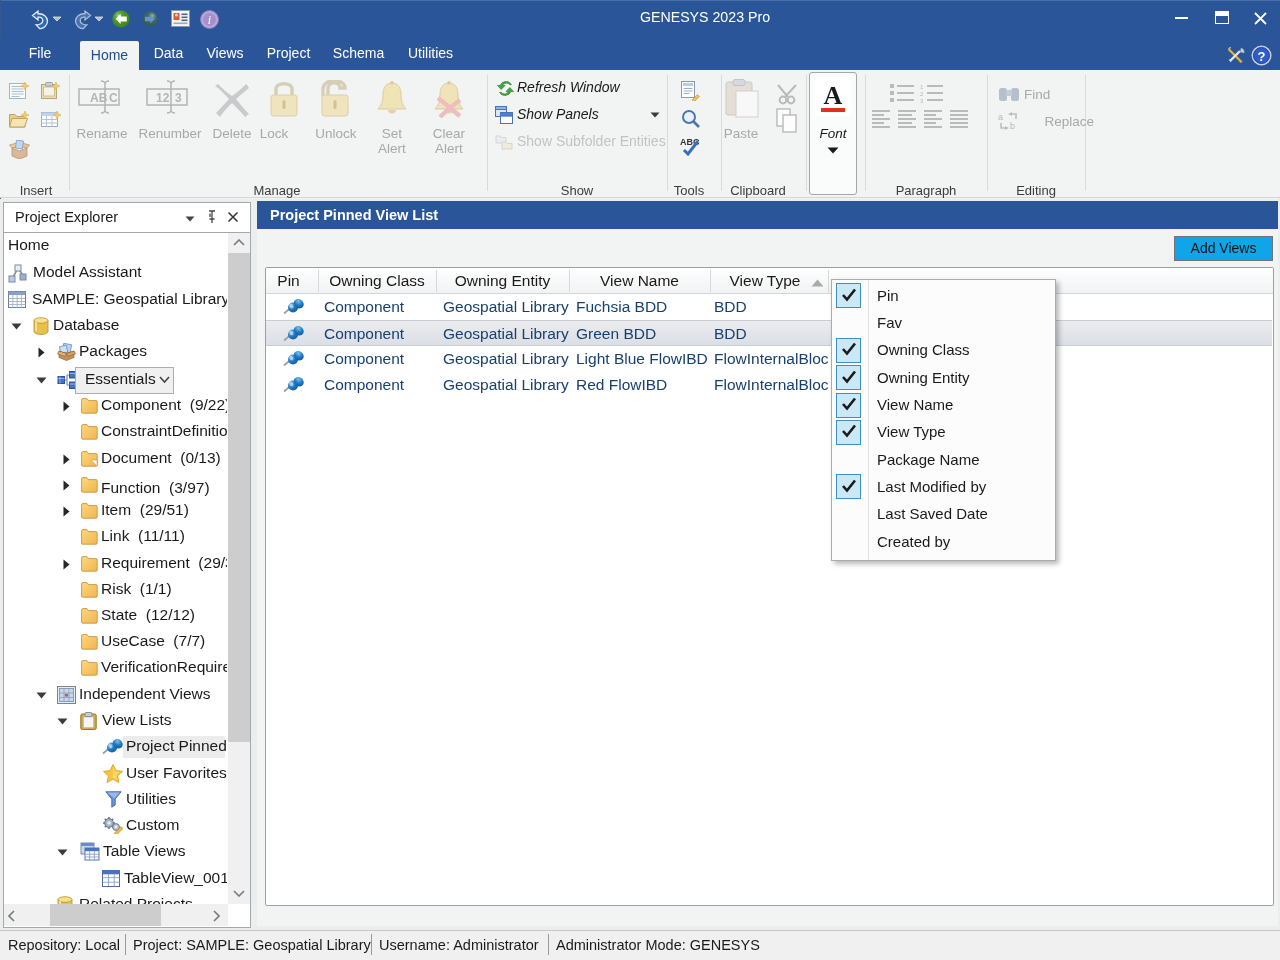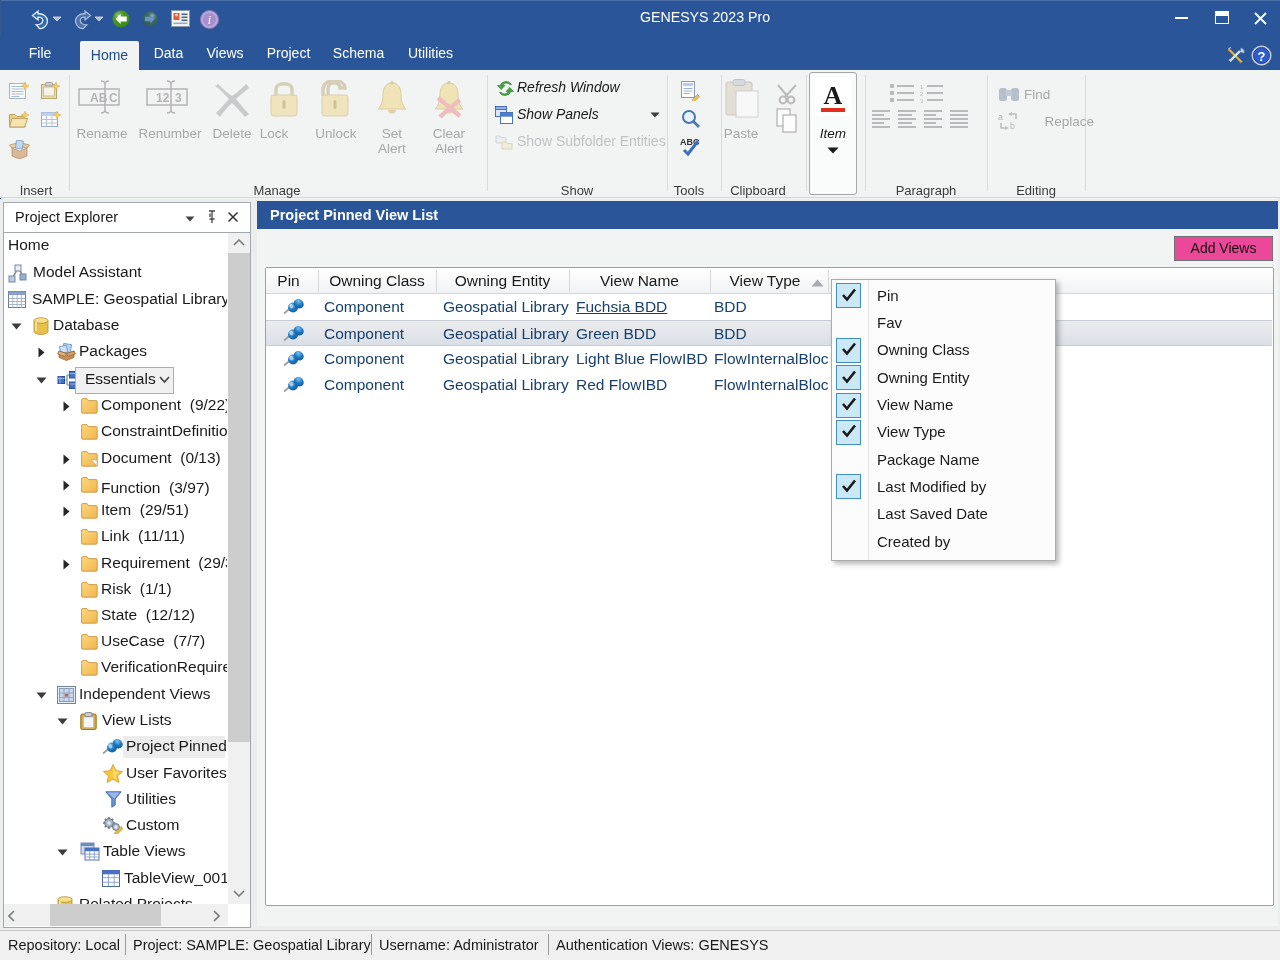--- a/index.html
+++ b/index.html
@@ -243,21 +243,21 @@
 <svg class="abs" style="left:776px;top:108px;" width="22" height="26" viewBox="0 0 22 26" opacity="0.9">
     <rect x="1" y="1" width="13" height="17" fill="#fff" stroke="#b4b4b6" stroke-width="1.4"></rect>
     <rect x="7" y="7" width="13" height="17" fill="#fff" stroke="#b4b4b6" stroke-width="1.4"></rect>
   </svg>
 <div class="abs" style="left:809px;top:72px;width:48px;height:123px;border:1px solid #a6a6a6;border-radius:3px;background:#fafbfb;"></div>
 <svg class="abs" style="left:815px;top:78px;" width="36" height="38" viewBox="0 0 36 38">
     <rect x="0" y="0" width="36" height="38" fill="#fff"></rect>
     <text x="18" y="26" font-size="26" font-weight="bold" font-family="Liberation Serif" text-anchor="middle" fill="#1a1a1a">A</text>
     <rect x="6" y="30" width="24" height="4" fill="#e03020"></rect>
   </svg>
-<div class="btnlabel en" style="left:788px;top:126px;width:90px;">Item</div>
+<div class="btnlabel en" style="left:788px;top:126px;width:90px;">Font</div>
 <svg class="abs" style="left:827px;top:147px;" width="12" height="7" viewBox="0 0 12 7">
     <path d="M0.5 0.5 L11.5 0.5 L6 6.5 Z" fill="#1a1a1a"></path>
   </svg>
 <svg class="abs" style="left:890px;top:82px;" width="25" height="21" viewBox="0 0 25 21">
     <rect x="0" y="2" width="4" height="4" fill="#b9babc"></rect>
     <rect x="7" y="3" width="17" height="2" fill="#b9babc"></rect>
     <rect x="0" y="9" width="4" height="4" fill="#b9babc"></rect>
     <rect x="7" y="10" width="17" height="2" fill="#b9babc"></rect>
     <rect x="0" y="16" width="4" height="4" fill="#b9babc"></rect>
     <rect x="7" y="17" width="17" height="2" fill="#b9babc"></rect>
@@ -593,21 +593,21 @@
 <svg class="abs" style="left:8px;top:910px;" width="7" height="12" viewBox="0 0 7 12">
     <path d="M6 1 L1 6 L6 11" stroke="#7a7a7a" stroke-width="1.6" fill="none"></path>
   </svg>
 <svg class="abs" style="left:213px;top:910px;" width="7" height="12" viewBox="0 0 7 12">
     <path d="M1 1 L6 6 L1 11" stroke="#7a7a7a" stroke-width="1.6" fill="none"></path>
   </svg>
 <div class="sbthumb" style="left:50px;top:904px;width:111px;height:22px;"></div>
 <div class="abs" style="left:257px;top:201px;width:1021px;height:28px;background:#2a5699;"></div>
 <div class="abs" style="left:270px;top:207px;color:#fff;font-weight:bold;font-size:14.5px;">Project Pinned View List</div>
 <div class="abs" style="left:257px;top:229px;width:1021px;height:697px;background:#f2f3f3;"></div>
-<div class="abs" style="left:1174px;top:236px;width:99px;height:25px;background:#ec4899;border:1px solid #707479;font-size:14px;color:#111;text-align:center;line-height:23px;">Add Views</div>
+<div class="abs" style="left:1174px;top:236px;width:99px;height:25px;background:#0ea5e9;border:1px solid #707479;font-size:14px;color:#111;text-align:center;line-height:23px;">Add Views</div>
 <div class="abs" style="left:265px;top:267px;width:1009px;height:639px;background:#fff;border:1px solid #9aa0a7;border-radius:2px;"></div>
 <div class="abs" style="left:266px;top:268px;width:1007px;height:26px;background:linear-gradient(#ffffff,#f1f2f4);border-bottom:1px solid #d6d6d6;">
 <div class="hsep" style="left:52px;"></div>
 <div class="hsep" style="left:170px;"></div>
 <div class="hsep" style="left:303px;"></div>
 <div class="hsep" style="left:444px;"></div>
 <div class="hsep" style="left:562px;"></div>
 <div class="hlabel" style="left:0;width:45px;">Pin</div>
 <div class="hlabel" style="left:52px;width:118px;">Owning Class</div>
 <div class="hlabel" style="left:170px;width:133px;">Owning Entity</div>
@@ -626,21 +626,21 @@
           <stop offset="1" stop-color="#0c4d84"></stop>
         </radialGradient>
       </defs>
       <path d="M1 15.5 L7.5 10" stroke="#9aa0a8" stroke-width="1.7"></path>
       <circle cx="10" cy="9.5" r="5" fill="url(#png)"></circle>
       <ellipse cx="15.8" cy="5.8" rx="5.2" ry="4.4" fill="url(#png)" transform="rotate(38 15.8 5.8)"></ellipse>
       <ellipse cx="8.3" cy="8" rx="1.7" ry="2.4" fill="#b6d7f0" opacity="0.85" transform="rotate(-35 8.3 8)"></ellipse>
     </svg>
 <span style="left:58px;">Component</span>
 <span style="left:177px;">Geospatial Library</span>
-<span style="left:310px;text-decoration:underline;">Fuchsia BDD</span>
+<span style="left:310px;">Fuchsia BDD</span>
 <span style="left:448px;width:115px;overflow:hidden;display:inline-block;">BDD</span>
 </div>
 <div class="abs drow" style="left:266px;top:320px;background:linear-gradient(#ebecee,#dbdfe6);border-top:1px solid #c8ccd4;border-bottom:1px solid #c8ccd4;">
 <svg class="abs" style="left:17px;top:4px;" width="21" height="17" viewBox="0 0 21 17">
       <defs>
         <radialGradient id="png" cx="0.32" cy="0.3" r="0.95">
           <stop offset="0" stop-color="#7cc0ee"></stop>
           <stop offset="0.45" stop-color="#1e78c2"></stop>
           <stop offset="1" stop-color="#0c4d84"></stop>
         </radialGradient>
@@ -730,13 +730,13 @@
 <div class="mitem" style="left:877px;top:505.2px;">Last Saved Date</div>
 <div class="mitem" style="left:877px;top:532.5px;">Created by</div>
 <div class="abs" style="left:0;top:930px;width:1280px;height:30px;background:#f0f0f0;border-top:1px solid #c8c8c8;"></div>
 <div class="abs" style="left:0;top:930px;width:1280px;height:30px;font-size:14.5px;color:#1a1a1a;">
 <span class="abs" style="left:8px;top:7px;">Repository: Local</span>
 <div class="ssep" style="left:125px;"></div>
 <span class="abs" style="left:133px;top:7px;">Project: SAMPLE: Geospatial Library</span>
 <div class="ssep" style="left:371px;"></div>
 <span class="abs" style="left:379px;top:7px;">Username: Administrator</span>
 <div class="ssep" style="left:548px;"></div>
-<span class="abs" style="left:556px;top:7px;">Authentication Views: GENESYS</span>
+<span class="abs" style="left:556px;top:7px;">Administrator Mode: GENESYS</span>
 </div>
 </body></html>

